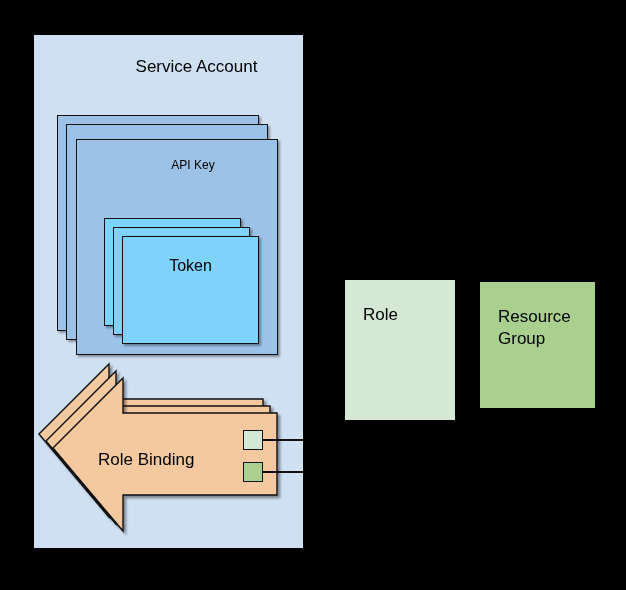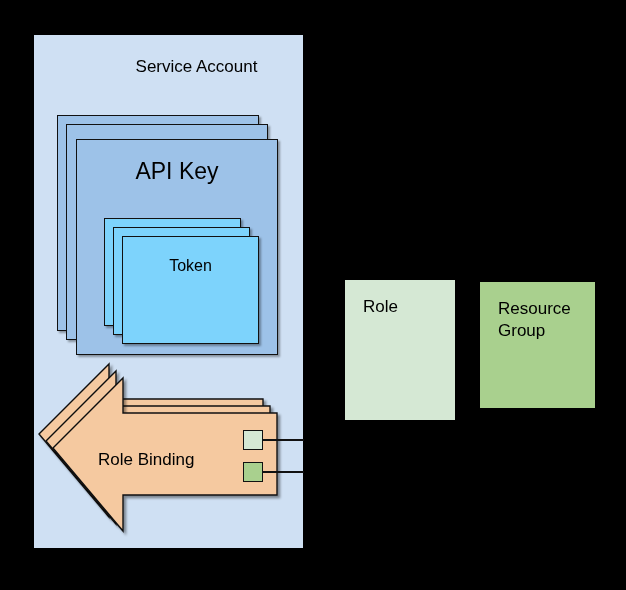--- a/index.html
+++ b/index.html
@@ -55,25 +55,25 @@
     background: #9dc2e8;
     width: 202px;
     height: 216px;
   }
   .apikey-back  { left: 57px;  top: 115px; }
   .apikey-mid   { left: 66px;  top: 124px; }
   .apikey-front { left: 76px;  top: 139px; }
 
   .apikey-label {
     position: absolute;
-    left: 0;
+    left: 16px;
     top: 18px;
     width: 100%;
     text-align: center;
-    font-size: 23px;
+    font-size: 12px;
     color: #000000;
   }
 
   
   .token-card {
     background: #7dd3fc;
     width: 137px;
     height: 108px;
     padding-left: 31px;
   }
@@ -129,21 +129,21 @@
     height: 2.4px;
     background: #111111;
   }
   .conn-role     { left: 262px; top: 439px; width: 42px; }
   .conn-resource { left: 262px; top: 471px; width: 42px; }
 
   
   .green-box {
     position: absolute;
     box-sizing: border-box;
-    padding: 16px 0 0 0;
+    padding: 24px 0 0 0;
   }
   .green-box .gb-label {
     display: block;
     font-size: 17px;
     color: #000000;
     line-height: 22px;
     padding-left: 18px;
     padding-right: 10px;
   }
   .box-role {

